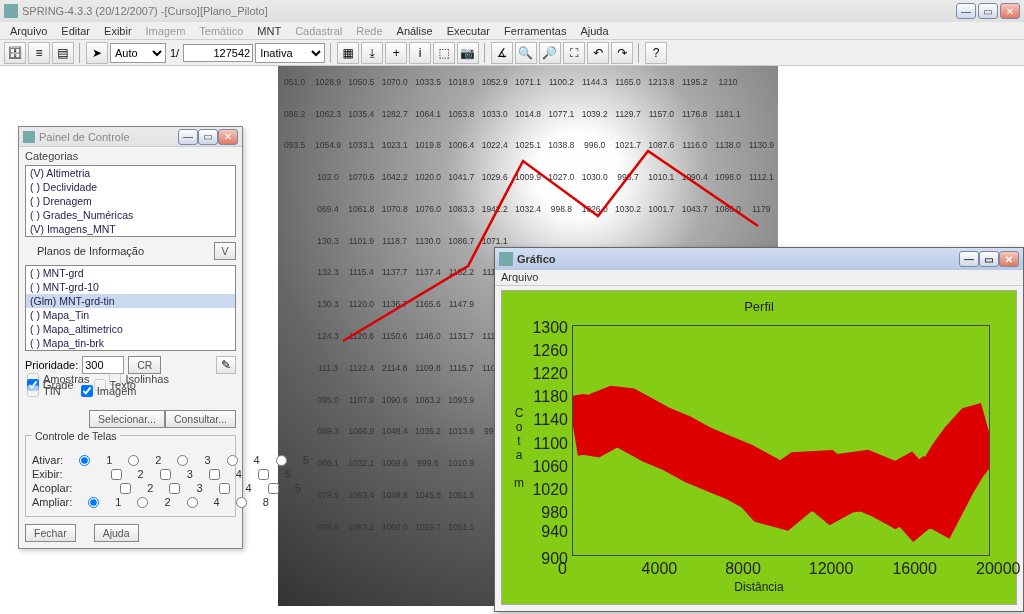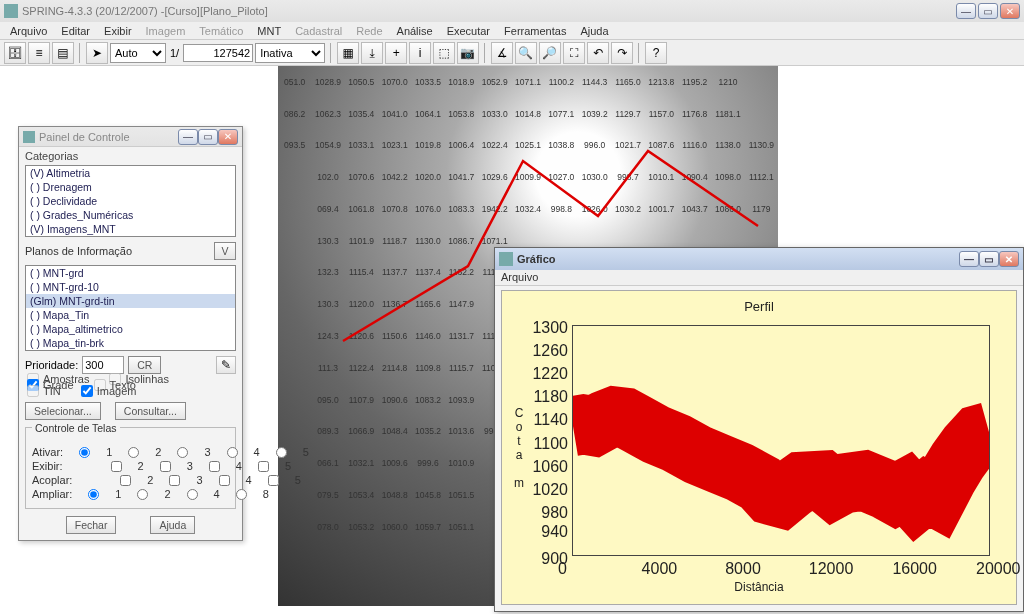--- a/index.html
+++ b/index.html
@@ -40,21 +40,21 @@
   .cb { display:flex; gap:4px; align-items:center; font-size:10.5px; color:#444;}
   .cb input { width:12px; height:12px;}
   .radiorow { display:flex; align-items:center; gap:16px; font-size:10.5px; color:#333; margin:2px 0;}
   .radiorow input[type=radio], .radiorow input[type=checkbox]{ width:11px; height:11px;}
   
   .chartwin { position:absolute; left:494px; top:247px; width:530px; height:365px; background:#f3f3f3; border:1px solid #666; box-shadow:2px 2px 6px rgba(0,0,0,.3); }
   .chartwin .ct { height:22px; background:linear-gradient(#d2dff2,#b8c9e3); display:flex; align-items:center; padding:0 4px; color:#333; font-weight:bold;}
   .chartwin .ct .icon{width:14px;height:14px;background:#7aa;margin-right:4px;}
   .chartwin .ct .spacer{flex:1;}
   .chartwin .cmenu { height:16px; background:#f0f0f0; border-bottom:1px solid #ccc; padding:1px 6px; color:#333;}
-  .chartbody { position:absolute; left:6px; top:42px; right:6px; bottom:6px; background:#fef9c3; border:1px solid #aaa; }
+  .chartbody { position:absolute; left:6px; top:42px; right:6px; bottom:6px; background:#84cc16; border:1px solid #aaa; }
   .plot { position:absolute; inset:8px; }
   .ptitle { text-align:center; font-size:13px; color:#222; margin-bottom:4px;}
   .axes { position:absolute; left:62px; top:26px; right:18px; bottom:40px; border:1px solid #444; }
   .ylabel { position:absolute; left:2px; top:50%; transform:translateY(-50%); font-size:12px; color:#222; writing-mode:vertical-rl; letter-spacing:0; text-orientation:upright;}
   .xlabel { position:absolute; left:0; right:0; bottom:2px; text-align:center; font-size:12px; color:#222;}
   .xtick, .ytick { position:absolute; font-size:16px; color:#222; }
   svg.redline { position:absolute; left:0; top:0; width:100%; height:100%; }
 </style>
 </head>
 <body>
@@ -127,21 +127,21 @@
         <span>1100.2</span>
         <span>1144.3</span>
         <span>1165.0</span>
         <span>1213.8</span>
         <span>1195.2</span>
         <span>1210</span>
         <span></span>
         <span>086.2</span>
         <span>1062.3</span>
         <span>1035.4</span>
-        <span>1041.0</span>
+        <span>1282.7</span>
         <span>1064.1</span>
         <span>1053.8</span>
         <span>1033.0</span>
         <span>1014.8</span>
         <span>1077.1</span>
         <span>1039.2</span>
         <span>1129.7</span>
         <span>1157.0</span>
         <span>1176.8</span>
         <span>1181.1</span>
@@ -383,28 +383,28 @@
     <div class="icon"></div>
     <span>Painel de Controle</span>
     <div class="spacer"></div>
     <div class="winbtn">—</div>
     <div class="winbtn">▭</div>
     <div class="winbtn close">✕</div>
   </div>
   <div class="plabel">Categorias</div>
   <div class="listbox" id="catlist">
       <div>(V) Altimetria</div>
+      <div>( ) Declividade</div>
       <div>( ) Drenagem</div>
-      <div>( ) Declividade</div>
       <div>( ) Grades_Numéricas</div>
       <div>(V) Imagens_MNT</div>
     </div>
 
   <div class="hrow">
-    <span style="flex:1;color:#333;">Planos de Informação</span>
+    <span style="flex:1;color:#333;margin-left:12px;">Planos de Informação</span>
     <button class="btn" style="width:22px;padding:0;">V</button>
   </div>
   <div class="listbox" id="pilist" style="max-height:86px;">
       <div>( ) MNT-grd</div>
       <div>( ) MNT-grd-10</div>
       <div class="sel">(Glm) MNT-grd-tin</div>
       <div>( ) Mapa_Tin</div>
       <div>( ) Mapa_altimetrico</div>
       <div>( ) Mapa_tin-brk</div>
     </div>
@@ -443,21 +443,21 @@
           <input type="checkbox" disabled="" style="">
           <span>TIN</span>
         </label>
       <label class="cb">
           <input type="checkbox" checked="" style="">
           <span>Imagem</span>
         </label>
     </div>
   </div>
 
-  <div class="hrow" style="justify-content:flex-start;gap:14px;">
+  <div class="hrow" style="justify-content:flex-end;gap:0;margin-top:8px;">
     <button class="btn">Selecionar...</button>
     <button class="btn">Consultar...</button>
   </div>
 
   <div class="fieldset">
     <span class="fl">Controle de Telas</span>
     <div class="radiorow">
         <span style="width:44px;">Ativar:</span>
       <input type="radio" checked="" style="">
         <span>1</span>
@@ -501,21 +501,21 @@
       <input type="radio" checked="" style="">
         <span>1</span>
       <input type="radio" style="">
         <span>2</span>
       <input type="radio" style="">
         <span>4</span>
       <input type="radio" style="">
         <span>8</span>
     </div>
   </div>
-  <div class="hrow" style="justify-content:center;gap:34px;padding-bottom:6px;">
+  <div class="hrow" style="justify-content:flex-start;gap:18px;padding-bottom:6px;">
     <button class="btn">Fechar</button>
     <button class="btn">Ajuda</button>
   </div>
 </div>
 
 <div class="chartwin">
   <div class="ct">
     <div class="icon"></div>
     <span>Gráfico</span>
     <div class="spacer"></div>

